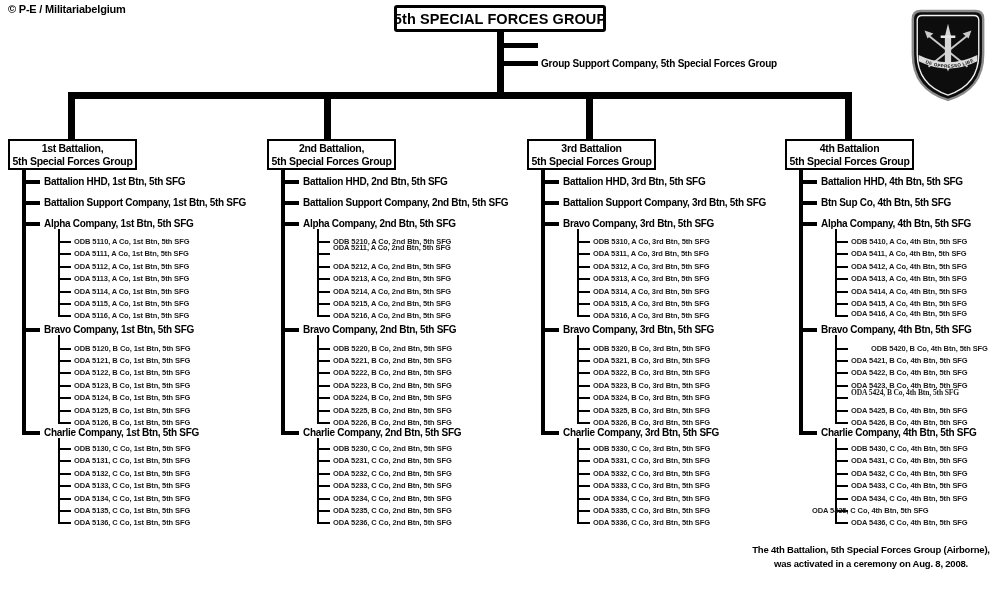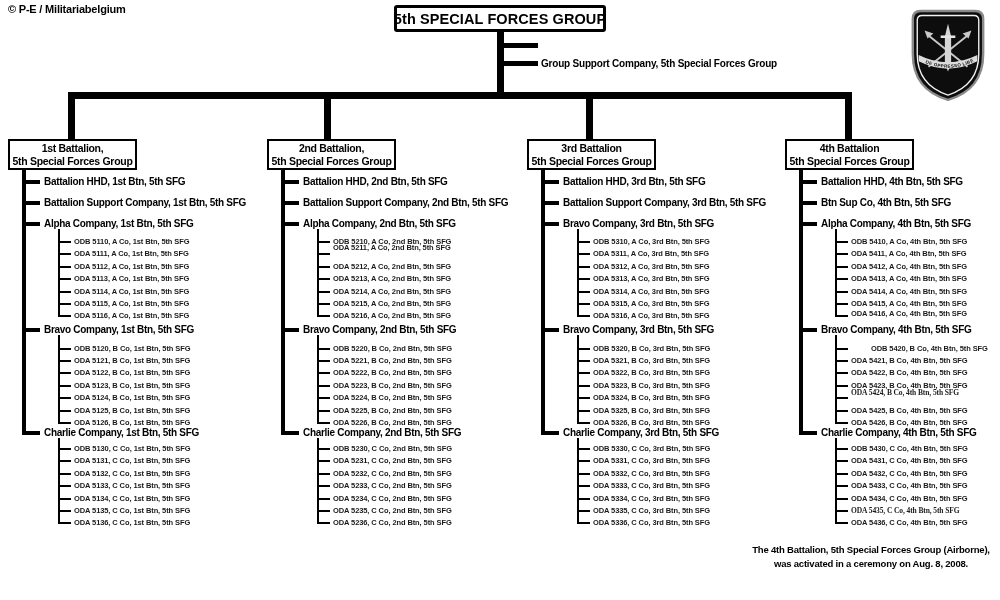--- a/index.html
+++ b/index.html
@@ -281,21 +281,21 @@
       <div class="team" style="left: 851px; top: 444px;">ODB 5430, C Co, 4th Btn, 5th SFG</div>
       <div class="line" style="left: 835px; top: 460.4px; width: 13px; height: 2px;"></div>
       <div class="team" style="left: 851px; top: 456.4px;">ODA 5431, C Co, 4th Btn, 5th SFG</div>
       <div class="line" style="left: 835px; top: 472.8px; width: 13px; height: 2px;"></div>
       <div class="team" style="left: 851px; top: 468.8px;">ODA 5432, C Co, 4th Btn, 5th SFG</div>
       <div class="line" style="left: 835px; top: 485.2px; width: 13px; height: 2px;"></div>
       <div class="team" style="left: 851px; top: 481.2px;">ODA 5433, C Co, 4th Btn, 5th SFG</div>
       <div class="line" style="left: 835px; top: 497.6px; width: 13px; height: 2px;"></div>
       <div class="team" style="left: 851px; top: 493.6px;">ODA 5434, C Co, 4th Btn, 5th SFG</div>
       <div class="line" style="left: 835px; top: 510px; width: 13px; height: 2px;"></div>
-      <div class="team" style="left: 851px; top: 506px; font-family: Liberation Serif, serif;">ODA 5435, C Co, 4th Btn, 5th SFG</div>
+      <div class="team" style="left: 812px; top: 506px;">ODA 5435, C Co, 4th Btn, 5th SFG</div>
       <div class="line" style="left: 835px; top: 522.4px; width: 13px; height: 2px;"></div>
       <div class="team" style="left: 851px; top: 518.4px;">ODA 5436, C Co, 4th Btn, 5th SFG</div>
     </div>
 
   <svg class="logo" viewBox="0 0 86 98">
     <path d="M43,95 C20,88 7,74 7,48 L7,12 C7,7 10,4 15,4 L71,4 C76,4 79,7 79,12 L79,48 C79,74 66,88 43,95 Z" fill="#0d0d0d" stroke="#8a8a8a" stroke-width="2.5"></path>
     <path d="M43,90 C23,83.5 11.5,70.5 11.5,48 L11.5,13.5 C11.5,10 13.5,8.5 16.5,8.5 L69.5,8.5 C72.5,8.5 74.5,10 74.5,13.5 L74.5,48 C74.5,70.5 63,83.5 43,90 Z" fill="none" stroke="#f2f2f2" stroke-width="1.4"></path>
     <g stroke="#c9c9c9" stroke-width="2">
       <line x1="23" y1="29" x2="63" y2="61"></line>
       <line x1="63" y1="29" x2="23" y2="61"></line>

